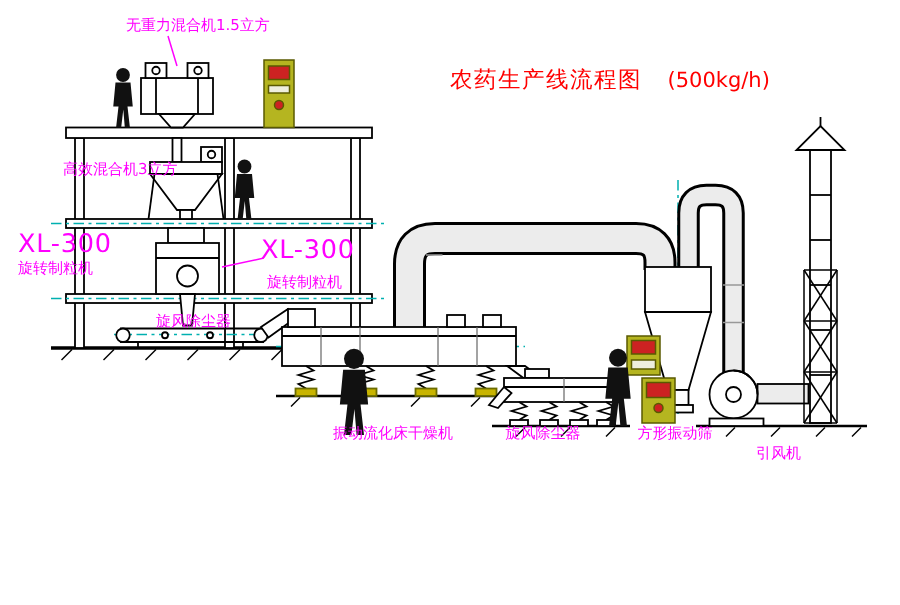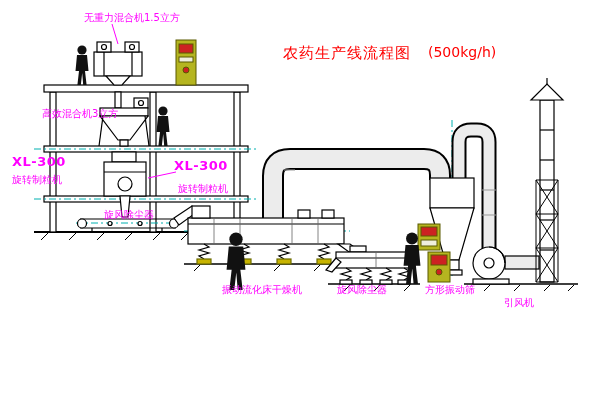--- a/index.html
+++ b/index.html
@@ -1,22 +1,22 @@
 <!DOCTYPE html>
 <html style="--label: #ff00ff; --title: #ff0000; --line: #000000; --centerline: #00b0b0; --cabinet: #b5b520; --cabinet_red: #cc2222; --duct_fill: #ececec; --base_yellow: #c8b400;"><head>
 <meta charset="utf-8">
 <style>
   *{margin:0;padding:0;box-sizing:border-box}
   html,body{width:600px;height:403px;background:#fff;overflow:hidden;
     font-family:"DejaVu Sans","Liberation Sans",sans-serif}
   .stage{position:relative;width:600px;height:403px;background:#fff}
   .stage>svg{position:absolute;left:0;top:0}
   .lbl{position:absolute;color:var(--label,#ff00ff);font-size:10px;line-height:1;white-space:nowrap}
-  .lbl.model{font-size:13px;letter-spacing:.5px;font-weight:bold}
-  .title{position:absolute;left:283px;top:44px;display:flex;
+  .lbl.model{font-size:17px;letter-spacing:.5px;font-weight:normal}
+  .title{position:absolute;left:300px;top:44px;display:flex;align-items:center;
     color:var(--title,#ff0000);white-space:nowrap}
   .title .t1{font-size:15px;letter-spacing:1px}
   .title .t2{font-size:14px;margin-left:17px}
 </style>
 </head>
 <body>
 
 <div class="stage">
 
   <svg width="600" height="403" viewBox="0 0 600 403" xmlns="http://www.w3.org/2000/svg">

